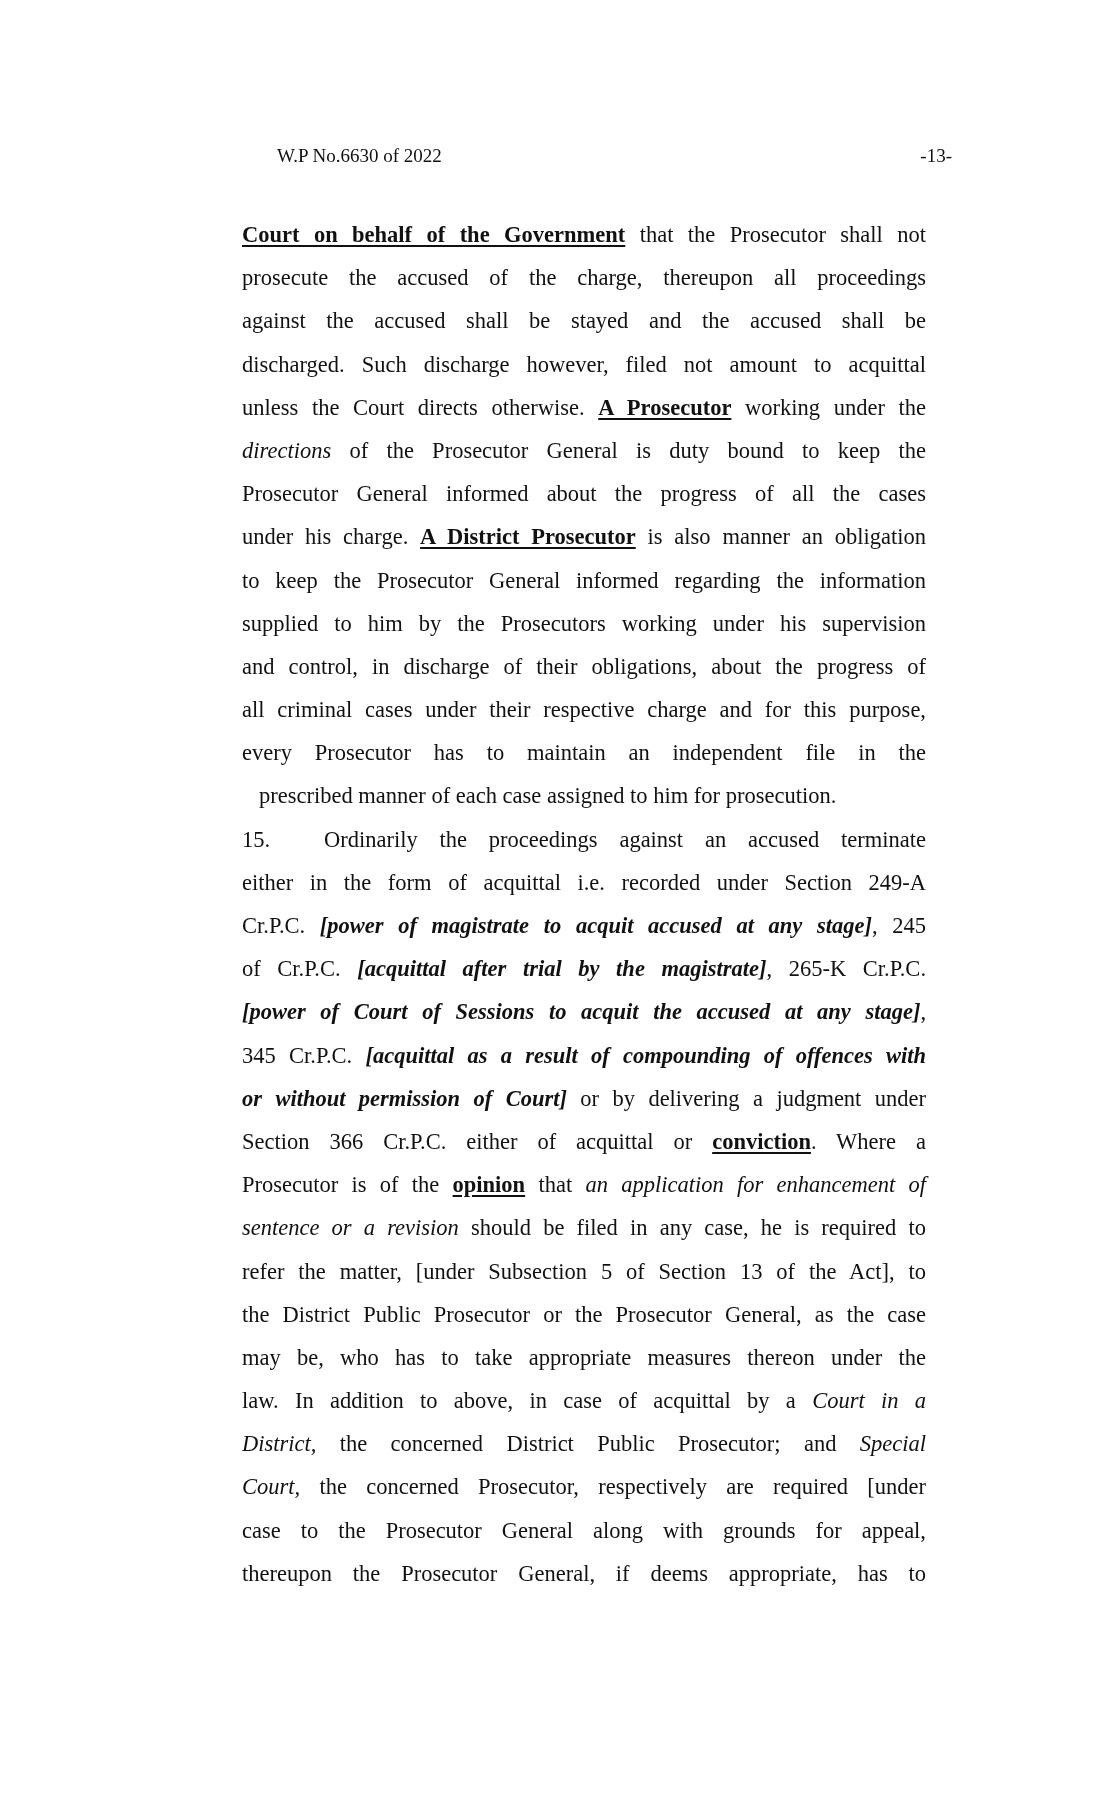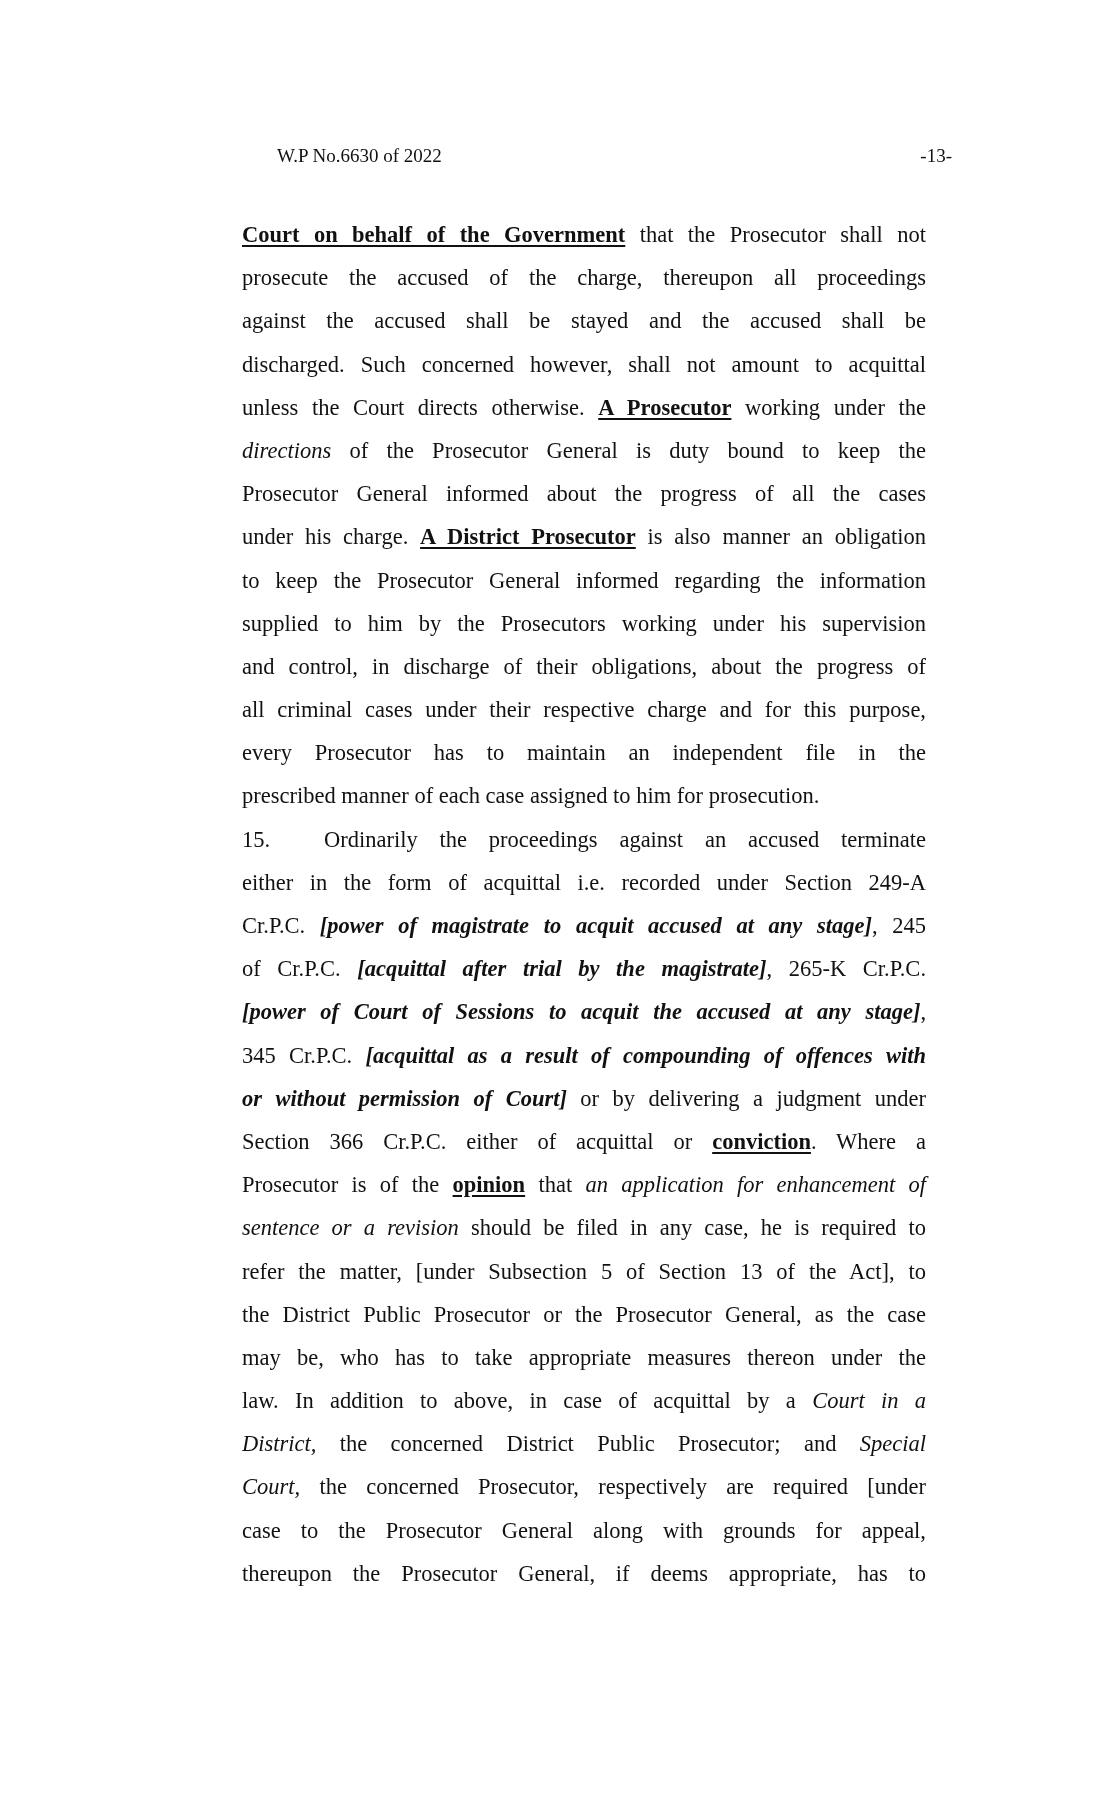--- a/index.html
+++ b/index.html
@@ -12,35 +12,35 @@
   .header .page-no { position: absolute; right: 8px; top: 0; }
   .body { position: absolute; left: 242px; top: 213px; width: 684px; font-size: 22.5px; }
   .line { display: block; height: 43.2px; line-height: 43.2px; white-space: nowrap;
           text-align: justify; text-align-last: justify; overflow: visible; }
   .line.last { text-align-last: left; }
   .bi { font-weight: bold; font-style: italic; }
   .bu { font-weight: bold; text-decoration: underline; text-decoration-thickness: 2px; text-underline-offset: 3px; }
   .iu { font-style: italic; text-underline-offset: 3px; }
   .para-num { display: inline-block; width: 82px; text-align: right; }
   .line > span.wrap { display: inline-block; width: 100%; white-space: normal; text-align: justify; text-align-last: justify; }
-  .line.last > span.wrap { text-align-last: left; }
+  .line.last > span.wrap { text-align-last: left; margin-left: 17px; }
 </style>
 </head>
 <body>
 
 <div class="page">
   <div class="header">
     <span class="case-no">W.P No.6630 of 2022</span>
     <span class="page-no">-13-</span>
   </div>
   <div class="body" id="doc-body">
       <div class="line"><span class="wrap"><span class="bu">Court on behalf of the Government</span><span> that the Prosecutor shall not</span></span></div>
       <div class="line"><span class="wrap"><span>prosecute the accused of the charge, thereupon all proceedings</span></span></div>
       <div class="line"><span class="wrap"><span>against the accused shall be stayed and the accused shall be</span></span></div>
-      <div class="line"><span class="wrap"><span>discharged. Such concerned however, shall not amount to acquittal</span></span></div>
+      <div class="line"><span class="wrap"><span>discharged. Such discharge however, filed not amount to acquittal</span></span></div>
       <div class="line"><span class="wrap"><span>unless the Court directs otherwise.  </span><span class="bu">A Prosecutor</span><span> working under the</span></span></div>
       <div class="line"><span class="wrap"><span class="iu">directions</span><span> of the Prosecutor General is duty bound to keep the</span></span></div>
       <div class="line"><span class="wrap"><span>Prosecutor General informed about the progress of all the cases</span></span></div>
       <div class="line"><span class="wrap"><span>under his charge. </span><span class="bu">A District Prosecutor</span><span> is also manner an obligation</span></span></div>
       <div class="line"><span class="wrap"><span>to keep the Prosecutor General informed regarding the information</span></span></div>
       <div class="line"><span class="wrap"><span>supplied to him by the Prosecutors working under his supervision</span></span></div>
       <div class="line"><span class="wrap"><span>and control, in discharge of their obligations, about the progress of</span></span></div>
       <div class="line"><span class="wrap"><span>all criminal cases under their respective charge and for this purpose,</span></span></div>
       <div class="line"><span class="wrap"><span>every Prosecutor has to maintain an independent file in the</span></span></div>
       <div class="line last"><span class="wrap"><span>prescribed manner of each case assigned to him for prosecution.</span></span></div>

